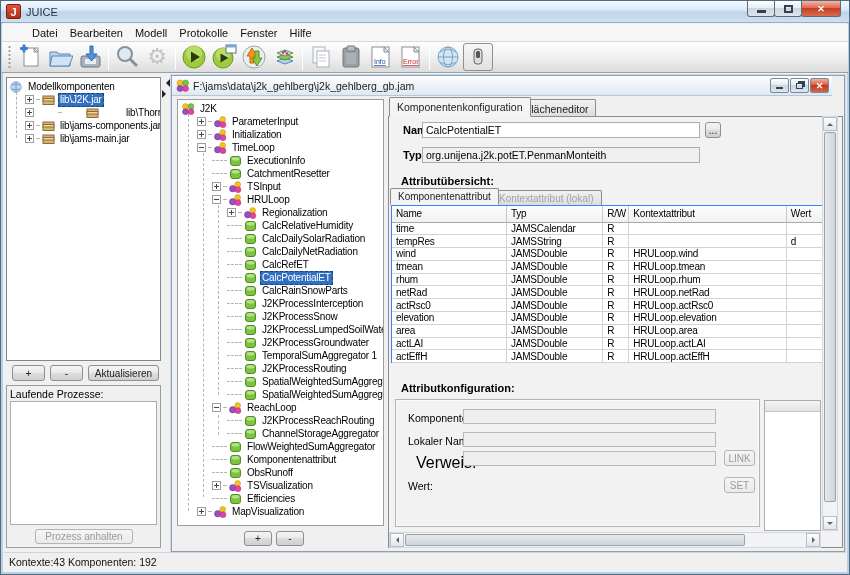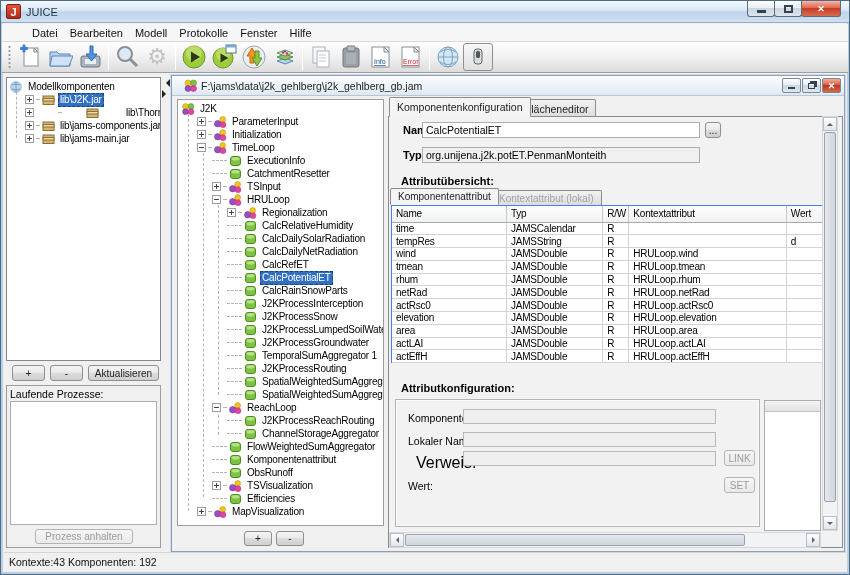--- a/index.html
+++ b/index.html
@@ -51,23 +51,23 @@
   .t-label.sel{background:#3170c0;color:#fff;border:1px dashed #17457e;padding:0 1px;}
   .guide{position:absolute;width:0;border-left:1px dashed #b5b5b5;}
   .tree-icon{flex:0 0 auto;margin-right:3px;display:inline-flex;}
   
   .sp-left,.sp-right{position:absolute;width:0;height:0;border:4px solid transparent;}
   .sp-left{border-right-color:#222;}
   .sp-right{border-left-color:#222;}
   
   .iframe{position:absolute;left:167px;top:2px;width:674px;height:477px;background:#f0f0f0;
      border:1px solid #8ba0b5;box-shadow:0 0 0 1px #cddcec;}
-  .if-title{position:absolute;left:0;top:0;right:0;height:20px;
+  .if-title{position:absolute;left:0;top:0;right:12px;height:20px;
      background:linear-gradient(#fdfdfe,#eef3f9 50%,#dfe8f2);border-bottom:1px solid #b9c6d4;
-     display:flex;align-items:center;padding-left:12px;font-size:10.5px;color:#222;}
+     display:flex;align-items:center;padding-left:4px;font-size:10.5px;color:#222;}
   .if-controls{position:absolute;right:3px;top:2px;display:flex;}
   .ifc{width:19px;height:15px;border:1px solid #7a8795;border-radius:2px;margin-left:1px;
       background:linear-gradient(#fdfefe,#e6ecf3 45%,#cdd7e2 50%,#dee6ee);display:flex;align-items:center;justify-content:center;}
   .ifc.close{background:linear-gradient(#f2ad9e,#db5c41 45%,#bd3a20 50%,#d36849);color:#fff;font-size:9px;font-weight:bold;}
   .ifc .minglyph{width:7px;height:2px;background:#33424f;margin-top:5px;}
   .ifc .restglyph{width:7px;height:6px;border:1px solid #33424f;box-shadow:2px -2px 0 -0px #33424f;}
   
   .tab{position:absolute;height:18px;font-size:10.5px;display:flex;align-items:center;justify-content:center;
      border:1px solid #8b8b8b;border-bottom:none;border-radius:2px 2px 0 0;background:linear-gradient(#f2f2f2,#dcdcdc);color:#222;padding:0 7px;}
   .tab.active{background:#f4f4f4;height:20px;z-index:2;border-bottom:1px solid #f4f4f4;}

